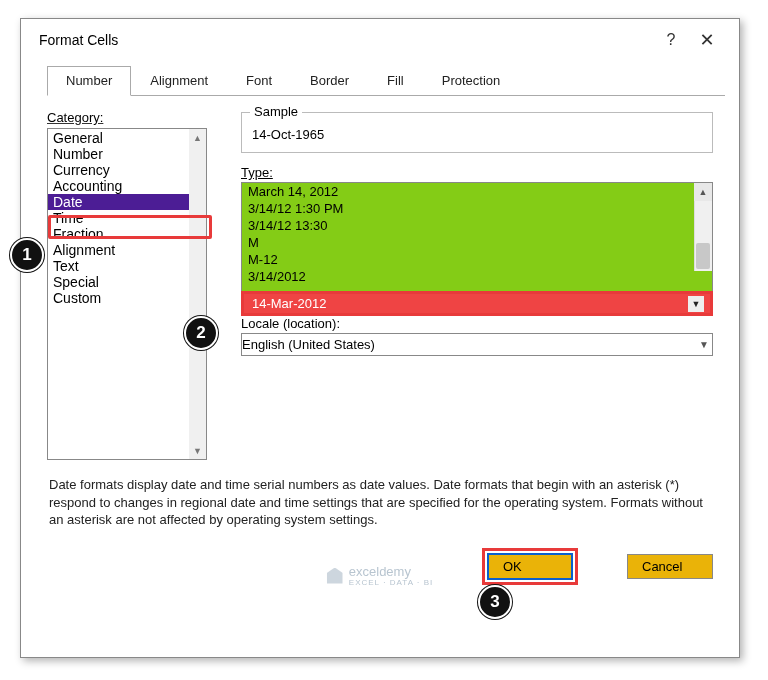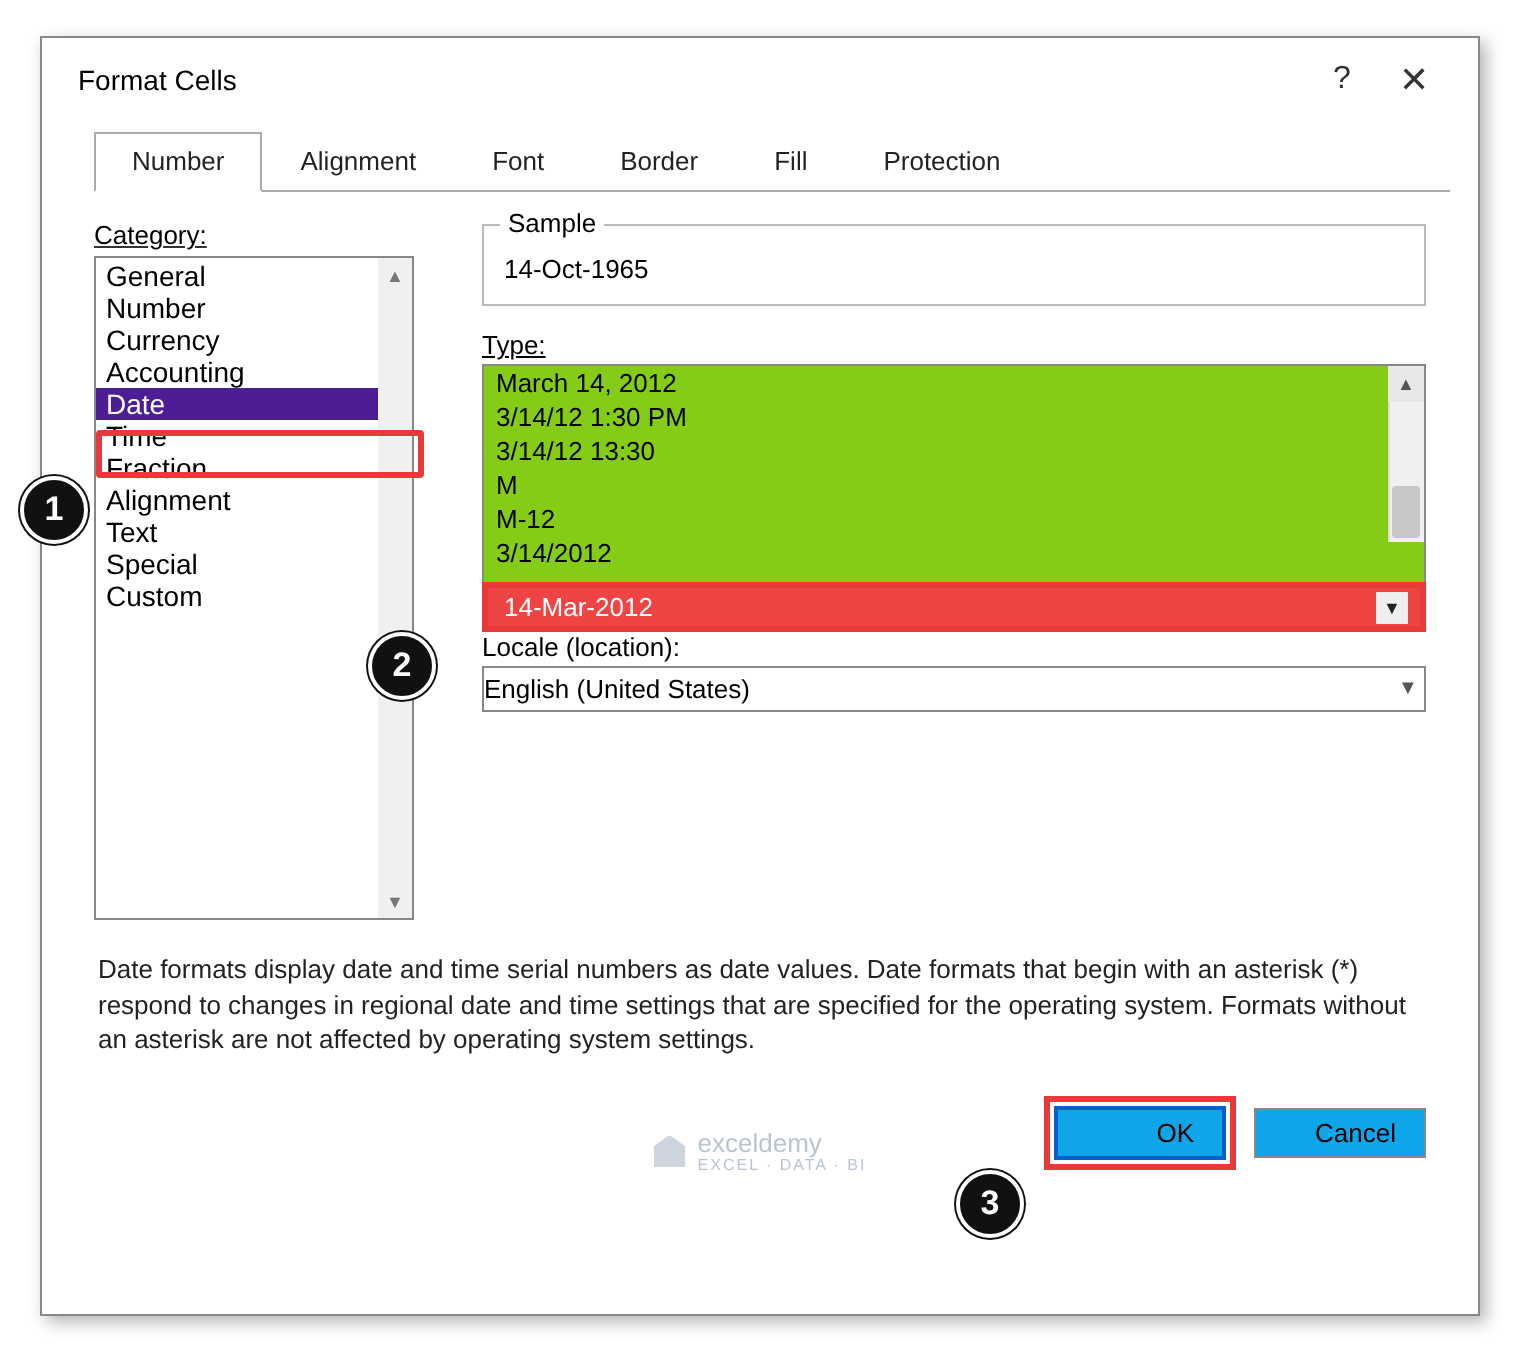--- a/index.html
+++ b/index.html
@@ -29,21 +29,21 @@
   .type-list .scroll-arrow { position: absolute; right: 0; width: 18px; height: 18px; background: #e8e8e8; display:flex; align-items:center; justify-content:center; font-size:9px; color:#555;}
   .type-list .scroll-arrow.up { top: 0; }
   .type-list .scroll-thumb { position:absolute; right:2px; top:60px; width:14px; height:26px; background:#c8c8c8; border-radius:2px;}
   .type-selected { border: 3px solid #e83a3a; background: #ef4444; color: #fff; padding: 2px 8px; margin-top: -1px; display:flex; align-items:center; position: relative; }
   .type-selected .chev { position:absolute; right:6px; color:#222; background:#eee; width:16px; height:16px; display:flex; align-items:center; justify-content:center; font-size:9px;}
   .locale-label { display: block; }
   .locale-select { width: 100%; border: 1px solid #888; padding: 3px 0; background: #fff; display:flex; justify-content:space-between; align-items:center; margin-top:2px;}
   .locale-select .chev { width:16px; text-align:center; font-size:10px; color:#555; }
   .help-text { padding: 6px 28px 14px 28px; font-size: 13px; line-height: 1.35; color: #222; }
   .button-row { display:flex; justify-content:flex-end; gap:14px; padding: 10px 26px 16px 26px; align-items:center; }
-  .btn { min-width: 86px; padding: 4px 14px; border: 1px solid #888; background: #0ea5e9; text-align:right; cursor:default;}
+  .btn { min-width: 86px; padding: 4px 14px; border: 1px solid #888; background: #eab308; text-align:left; cursor:default;margin-left:40px;}
   .btn.ok { border: 2px solid #0a5fce; outline: 3px solid #e83a3a; outline-offset: 2px; }
   .red-highlight { position: absolute; border: 3px solid #e83a3a; pointer-events: none; border-radius: 2px; }
   .callout { position: absolute; width: 34px; height: 34px; border-radius: 50%; background: #111; color: #fff; font-weight: bold; font-size: 17px; display:flex; align-items:center; justify-content:center; border:2px solid #fff; box-shadow:0 0 0 1px #111; z-index:50;}
   .watermark { position:absolute; left:50%; bottom:70px; transform:translateX(-50%); color:#b8c5d0; font-size:13px; display:flex; align-items:center; gap:6px; pointer-events:none;}
   .watermark .wm-icon { width:16px; height:16px; background:#b8c5d0; clip-path: polygon(50% 0, 100% 35%, 100% 100%, 0 100%, 0 35%); opacity:0.7;}
   .watermark .wm-sub { font-size:8px; letter-spacing:1px; display:block; line-height:1;}
   .scrollbar-left { position:absolute; right:0; top:0; bottom:0; width:17px; background:#f0f0f0;}
   .scrollbar-left .sb-arrow{height:17px; display:flex; align-items:center; justify-content:center; font-size:9px; color:#777;}
   .scrollbar-left .sb-bottom{position:absolute; bottom:0; height:17px; width:100%; display:flex; align-items:center; justify-content:center; font-size:9px; color:#777;}
 </style>

